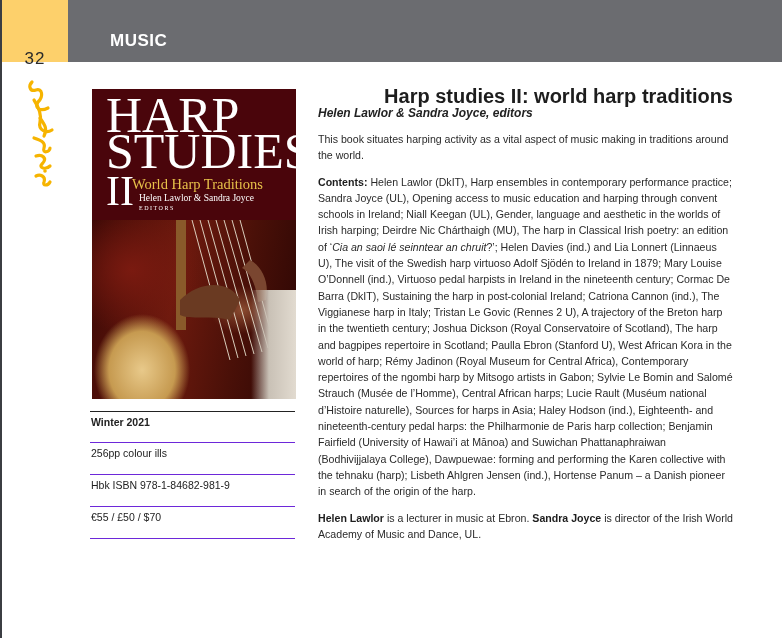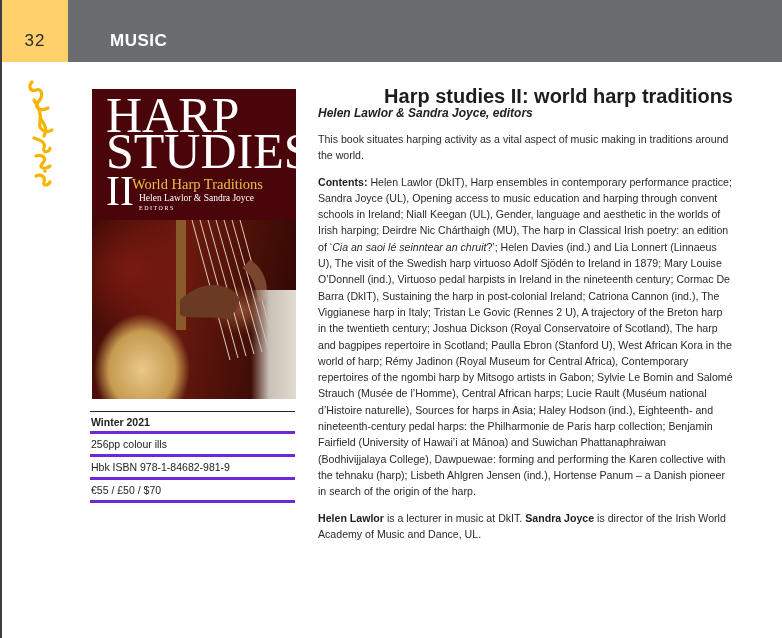--- a/index.html
+++ b/index.html
@@ -3,21 +3,21 @@
   <meta charset="utf-8">
   <style>
     * { margin: 0; padding: 0; box-sizing: border-box; }
     html, body { width: 782px; height: 638px; overflow: hidden; background: #ffffff; }
     body { position: relative; font-family: "Liberation Sans", "DejaVu Sans", sans-serif; color: #222; }
 
     .left-edge { position: absolute; left: 0; top: 0; width: 2px; height: 638px; background: #3b3d42; }
 
     .header { position: absolute; left: 2px; top: 0; width: 780px; height: 62px; background: #6b6c70; }
     .page-num { position: absolute; left: 0; top: 0; width: 66px; height: 62px; background: #fdd06b;
-      color: #2a2a2a; font-size: 17px; letter-spacing: 1px; text-align: center; padding-top: 31px; }
+      color: #2a2a2a; font-size: 17px; letter-spacing: 1px; text-align: center; padding-top: 49px; }
     .section-title { position: absolute; left: 108px; top: 31px; color: #ffffff; font-size: 17px;
       font-weight: bold; letter-spacing: 0.5px; }
 
     .script-label { position: absolute; left: 26px; top: 78px; width: 30px; height: 110px; }
 
     .cover { position: absolute; left: 92px; top: 89px; width: 204px; height: 310px; background: #4a050b; overflow: hidden; }
     .cover-title { position: absolute; left: 14px; top: 8px; color: #fff;
       font-family: "Liberation Serif", "DejaVu Serif", serif; font-size: 50px; line-height: 36px; letter-spacing: 0px; }
     .cover-ii { position: absolute; left: 14px; top: 82px; color: #fff;
       font-family: "Liberation Serif", "DejaVu Serif", serif; font-size: 42px; line-height: 40px; }
@@ -31,21 +31,21 @@
       background:
         radial-gradient(ellipse 60px 70px at 50px 150px, #e8c98a 0%, #c69a50 55%, rgba(150,90,30,0) 80%),
         radial-gradient(ellipse 40px 30px at 150px 90px, #8a4b30 0%, rgba(120,60,30,0) 80%),
         radial-gradient(ellipse 90px 80px at 40px 50px, #7a1a10 0%, rgba(60,10,10,0) 80%),
         linear-gradient(100deg, #3a0805 0%, #6e1a0e 40%, #4a1008 70%, #2c0604 100%); }
     .strings { position: absolute; left: 78px; top: 0; width: 110px; height: 150px; }
     .sleeve { position: absolute; right: 0; top: 70px; width: 45px; height: 109px;
       background: linear-gradient(90deg, rgba(200,190,180,0) 0%, #c9c1b6 40%, #e2dbd0 100%); }
 
     .info-table { position: absolute; left: 90px; top: 411px; width: 205px; }
-    .info-row { border-bottom: 3px solid #6d28d9; height: 23px; font-size: 10.5px; padding: 4px 0 0 1px; color: #222; }
+    .info-row { border-bottom: 1px solid #6d28d9; height: 32px; font-size: 10.5px; padding: 4px 0 0 1px; color: #222; }
     .info-row.first { border-top: 1px solid #222; font-weight: bold; }
 
     .content { position: absolute; left: 318px; top: 87px; width: 415px; }
     .book-title { font-size: 20px; font-weight: bold; color: #1d1d1d; line-height: 18px; text-align: right; }
     .editors { font-size: 12px; font-weight: bold; font-style: italic; line-height: 16px; color: #222; }
     .para { font-size: 10.6px; line-height: 16.3px; color: #2a2a2a; margin-top: 10px; }
     .para b { color: #1d1d1d; text-align: center; }
   </style>
 </head>
 <body>
@@ -102,14 +102,14 @@
   <div class="info-row">256pp colour ills</div>
   <div class="info-row">Hbk ISBN 978-1-84682-981-9</div>
   <div class="info-row">€55 / £50 / $70</div>
 </div>
 
 <div class="content">
   <div class="book-title">Harp studies II: world harp traditions</div>
   <div class="editors">Helen Lawlor &amp; Sandra Joyce, editors</div>
   <p class="para">This book situates harping activity as a vital aspect of music making in traditions around the world.</p>
   <p class="para"><b>Contents:</b><span> Helen Lawlor (DkIT), Harp ensembles in contemporary performance practice; Sandra Joyce (UL), Opening access to music education and harping through convent schools in Ireland; Niall Keegan (UL), Gender, language and aesthetic in the worlds of Irish harping; Deirdre Nic Chárthaigh (MU), The harp in Classical Irish poetry: an edition of ‘</span><i>Cia an saoi lé seinntear an chruit</i><span>?’; Helen Davies (ind.) and Lia Lonnert (Linnaeus U), The visit of the Swedish harp virtuoso Adolf Sjödén to Ireland in 1879; Mary Louise O’Donnell (ind.), Virtuoso pedal harpists in Ireland in the nineteenth century; Cormac De Barra (DkIT), Sustaining the harp in post-colonial Ireland; Catriona Cannon (ind.), The Viggianese harp in Italy; Tristan Le Govic (Rennes 2 U), A trajectory of the Breton harp in the twentieth century; Joshua Dickson (Royal Conservatoire of Scotland), The harp and bagpipes repertoire in Scotland; Paulla Ebron (Stanford U), West African Kora in the world of harp; Rémy Jadinon (Royal Museum for Central Africa), Contemporary repertoires of the ngombi harp by Mitsogo artists in Gabon; Sylvie Le Bomin and Salomé Strauch (Musée de l’Homme), Central African harps; Lucie Rault (Muséum national d’Histoire naturelle), Sources for harps in Asia; Haley Hodson (ind.), Eighteenth- and nineteenth-century pedal harps: the Philharmonie de Paris harp collection; Benjamin Fairfield (University of Hawai’i at Mānoa) and Suwichan Phattanaphraiwan (Bodhivijjalaya College), Dawpuewae: forming and performing the Karen collective with the tehnaku (harp); Lisbeth Ahlgren Jensen (ind.), Hortense Panum – a Danish pioneer in search of the origin of the harp.</span></p>
-  <p class="para"><b>Helen Lawlor</b><span> is a lecturer in music at DkIT. </span><b>Sandra Joyce</b><span> is director of the Irish World Academy of Music and Dance, UL.</span></p>
+  <p class="para"><b>Helen Lawlor</b><span> is a lecturer in music at Ebron. </span><b>Sandra Joyce</b><span> is director of the Irish World Academy of Music and Dance, UL.</span></p>
 </div>
 
 </body></html>

